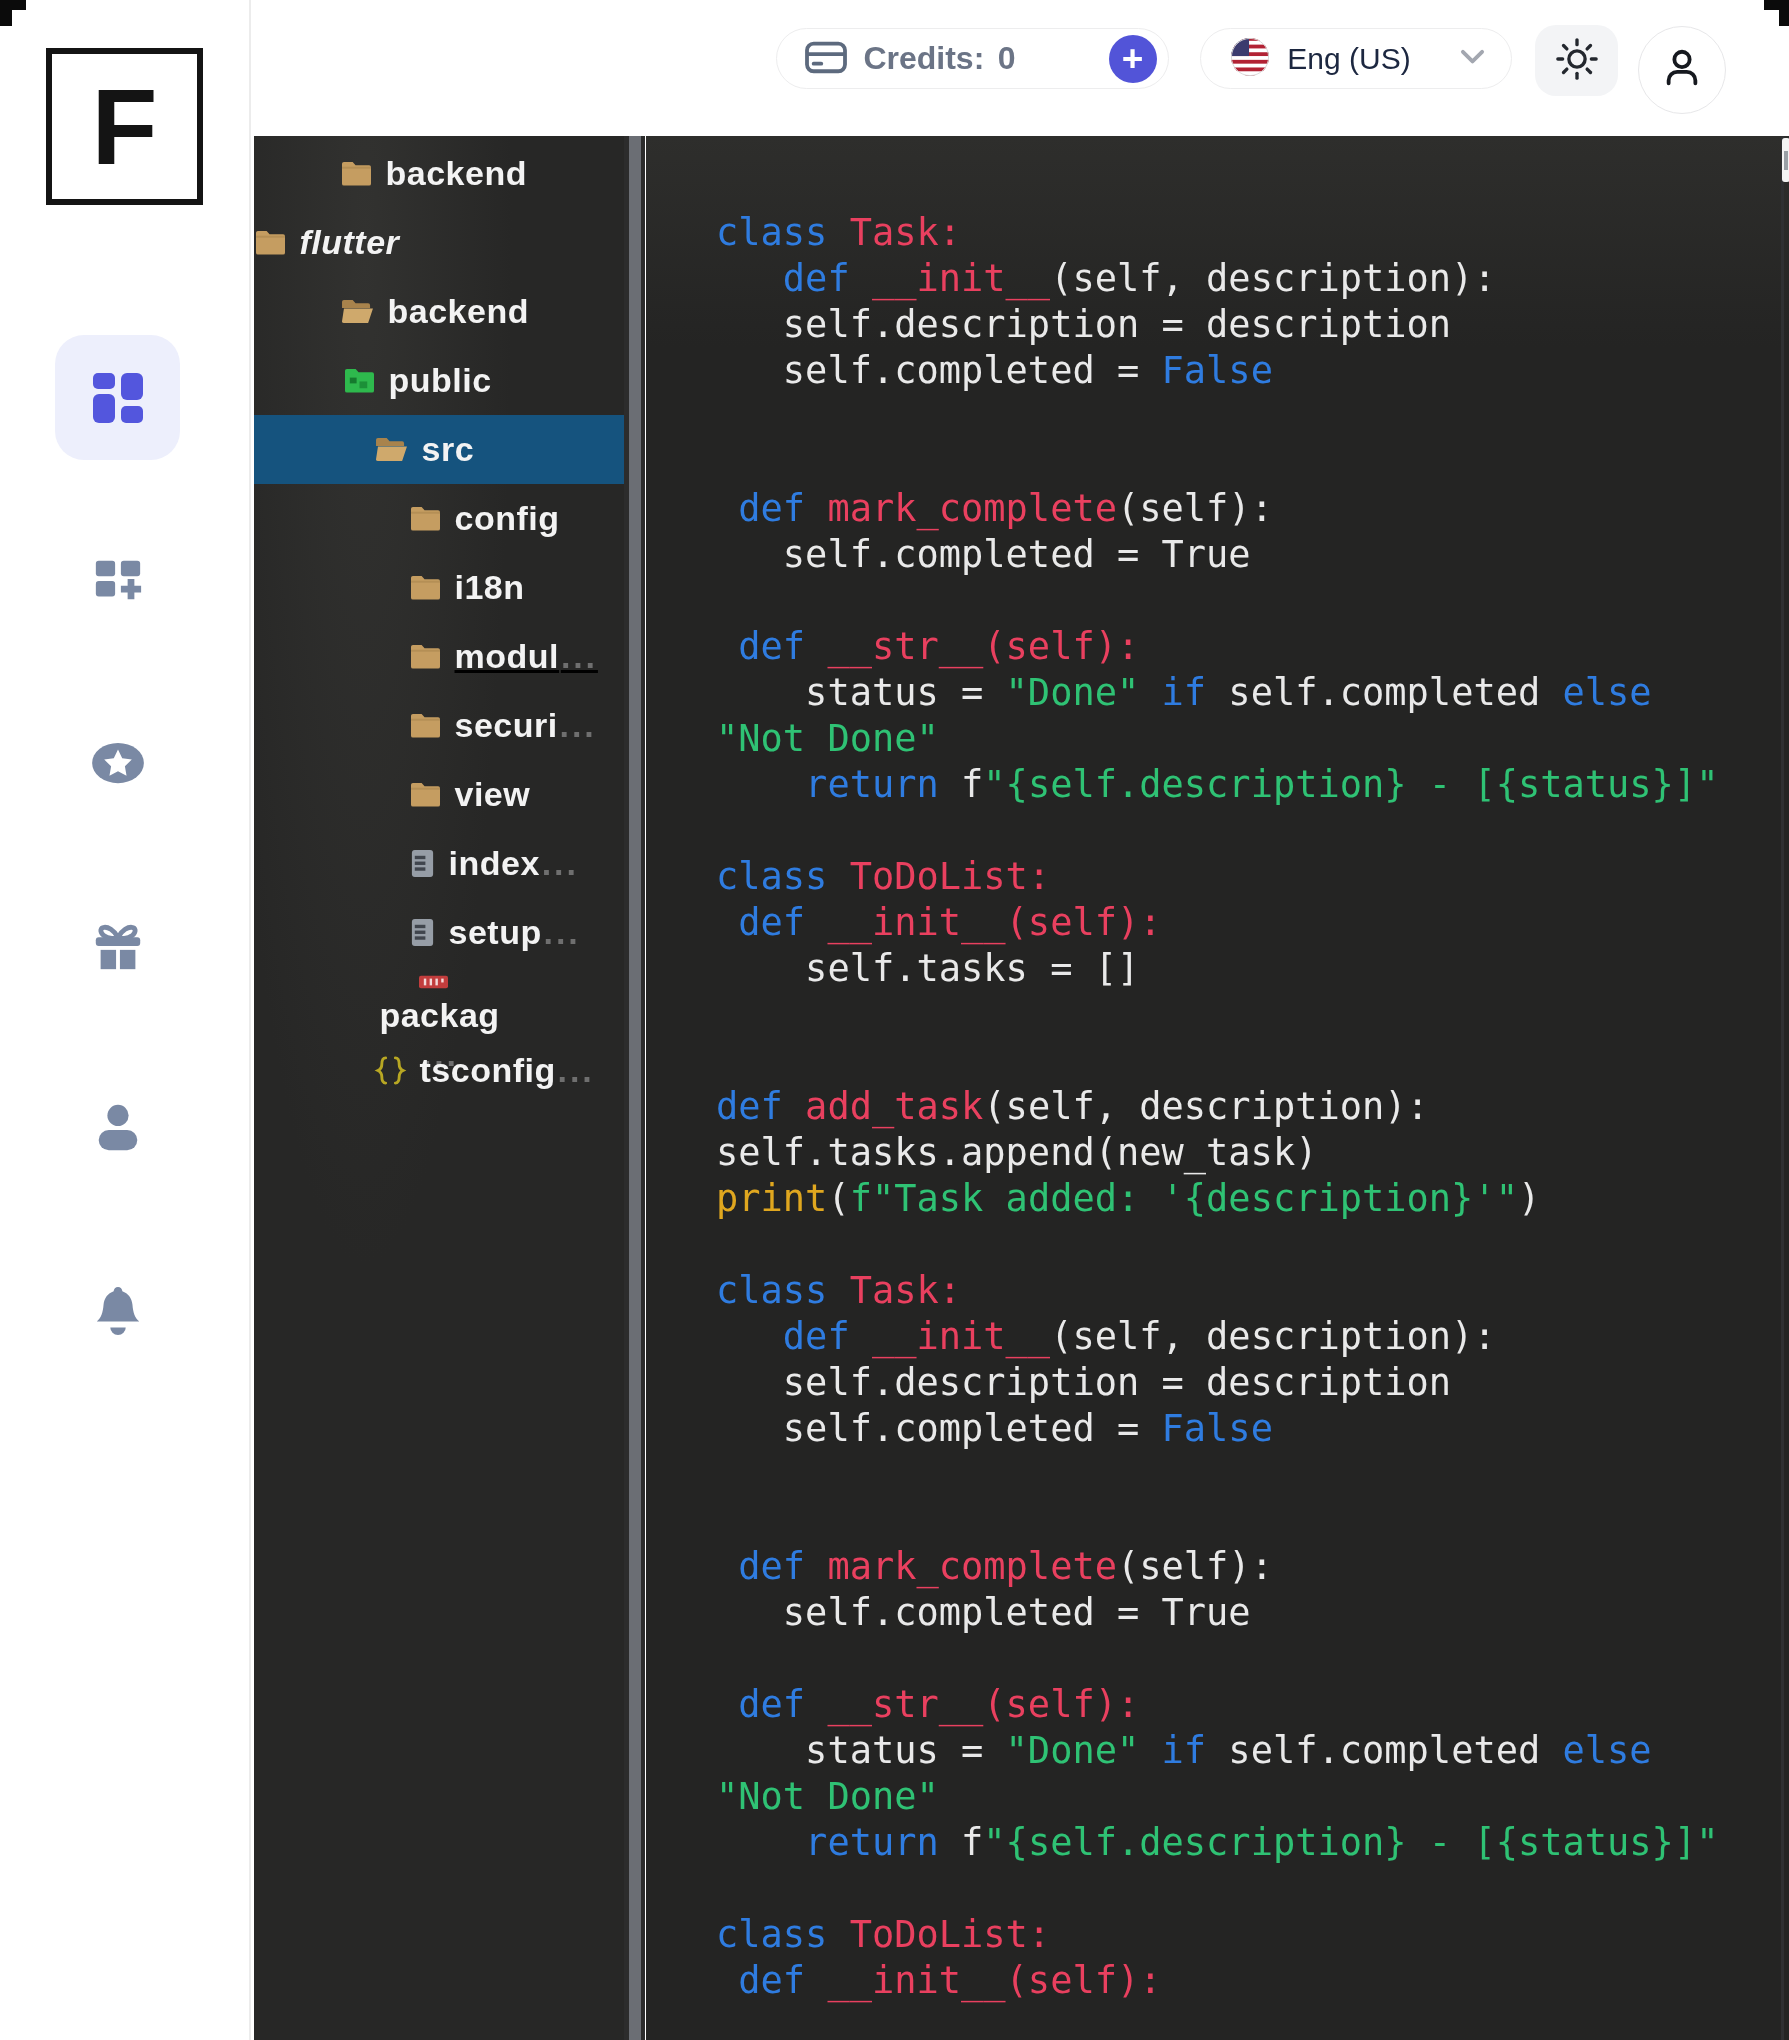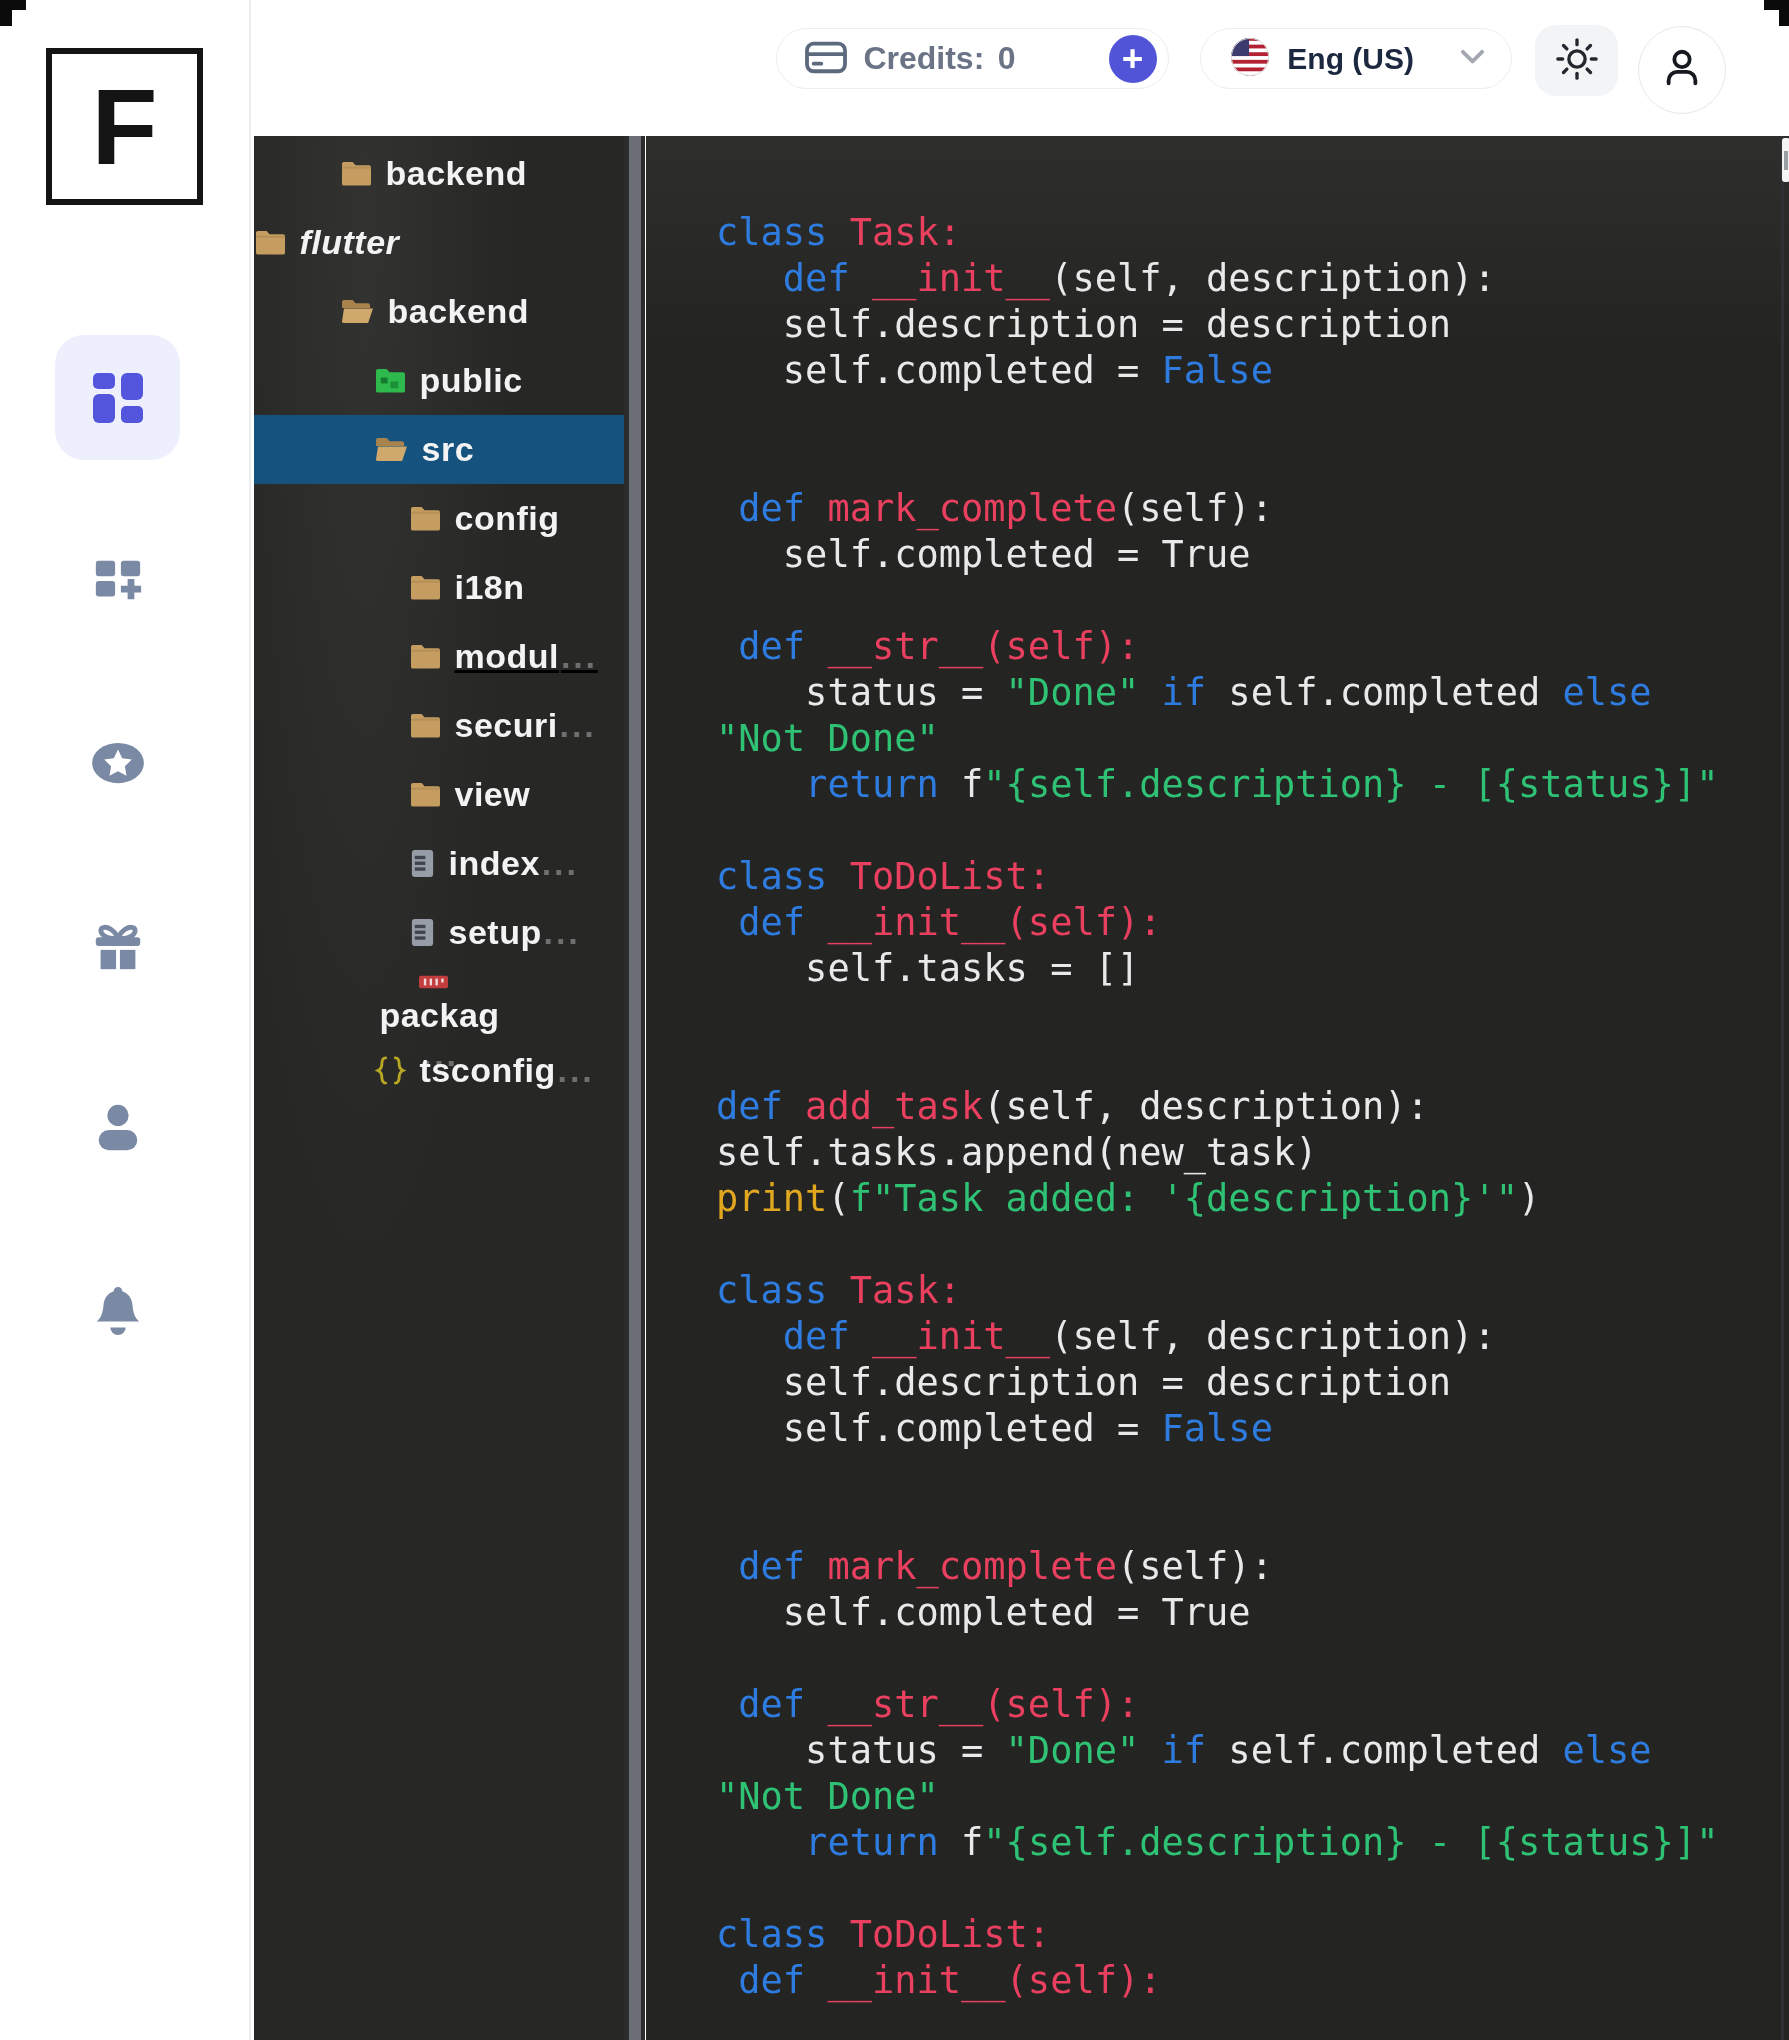--- a/index.html
+++ b/index.html
@@ -24,21 +24,21 @@
   .nav-item svg{display:block;}
 
   
   #header{position:absolute;left:252px;top:0;width:1538px;height:100px;background:#ffffff;z-index:4;}
   .pill{position:absolute;background:#fff;border:1.9px solid #ededee;border-radius:33px;display:flex;align-items:center;box-sizing:border-box;}
   #credits-pill{left:524px;top:28px;width:393px;height:61px;padding-left:27px;}
   #credits-label{margin-left:15.4px;font-size:32px;color:#6b7486;font-weight:600;}
   #credits-value{margin-left:13.4px;font-size:32px;color:#6b7486;font-weight:600;}
   #credits-add-button{position:absolute;right:11.5px;top:5.8px;width:48px;height:48px;border-radius:50%;background:#5254d8;color:#fff;display:flex;align-items:center;justify-content:center;font-size:37px;font-weight:600;line-height:1;cursor:pointer;}
   #language-pill{left:948px;top:28px;width:312px;height:61px;padding-left:29px;cursor:pointer;}
-  #language-label{margin-left:17.3px;font-size:30px;font-weight:700;color:#1c2740;}
+  #language-label{margin-left:17.3px;font-size:30px;font-weight:400;color:#1c2740;}
   #language-chevron{margin-left:auto;margin-right:25px;}
   #theme-button{position:absolute;left:1283px;top:25px;width:83px;height:71px;border-radius:21px;background:#f3f4f6;display:flex;align-items:center;justify-content:center;cursor:pointer;}
   #profile-button{position:absolute;left:1386px;top:26px;width:88px;height:88px;border-radius:50%;background:#fff;border:1.9px solid #e7e7e9;box-sizing:border-box;display:flex;align-items:center;justify-content:center;cursor:pointer;}
 
   
   #tree-panel{position:absolute;left:254px;top:136px;width:371px;height:1904px;background:radial-gradient(ellipse at 30% 6%, #323230 0%, #272726 40%);overflow:hidden;z-index:3;}
   .tree-row{position:relative;height:69px;display:flex;align-items:center;white-space:nowrap;cursor:pointer;}
   .tree-row.selected{background:#15537e;}
   .tree-icon{flex:0 0 auto;margin-right:12.5px;display:flex;align-items:center;}
   .tree-label{font-size:34px;font-weight:600;color:#f3f3f3;letter-spacing:0.5px;}
@@ -222,21 +222,21 @@
     </div>
     <div class="tree-row" style="padding-left: 86px;">
       <span class="tree-icon">
         <svg width="35" height="29" viewBox="0 0 36 30">
    <path d="M2 5 a2 2 0 0 1 2-2 h9 l3 3.5 h13 a2 2 0 0 1 2 2 v3 h-29 z" fill="#a8834c"></path>
    <path d="M4 12 h30 l-5 15 h-25 a2 2 0 0 1 -2-2 z" fill="#cfa96c"></path>
         </svg>
       </span>
       <span class="tree-label">backend</span>
     </div>
-    <div class="tree-row" style="padding-left: 120px;">
+    <div class="tree-row" style="padding-left: 89px;">
       <span class="tree-icon">
         <svg width="33" height="29" viewBox="0 0 34 30">
    <path d="M2 5 a2 2 0 0 1 2-2 h9 l3 3.5 h14 a2 2 0 0 1 2 2 v17 a2 2 0 0 1 -2 2 h-26 a2 2 0 0 1 -2-2 z" fill="#2eb94d"></path>
    <rect x="7" y="12" width="7" height="6" fill="#157a2e"></rect>
           <rect x="17" y="16" width="8" height="7" fill="#1c9038"></rect>
         </svg>
       </span>
       <span class="tree-label">public</span>
     </div>
     <div class="tree-row selected" style="padding-left: 120px;">

